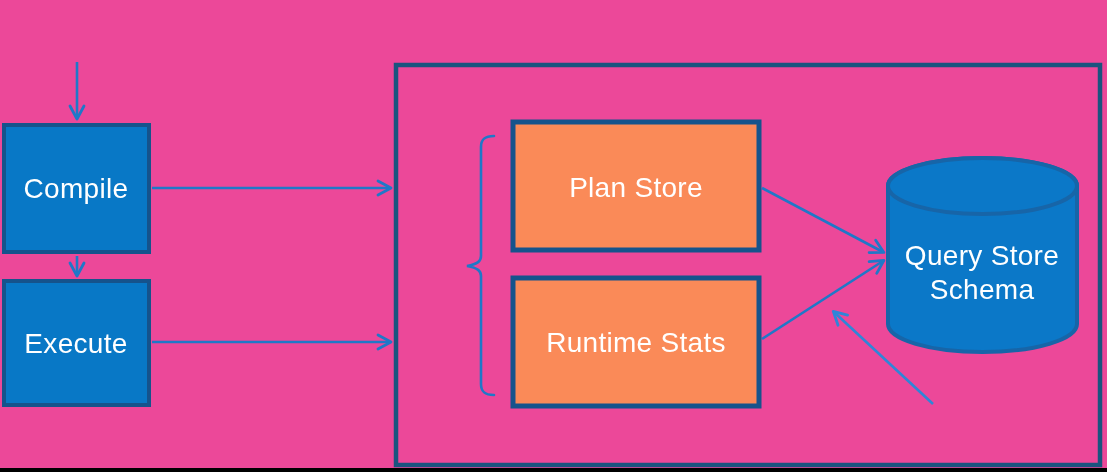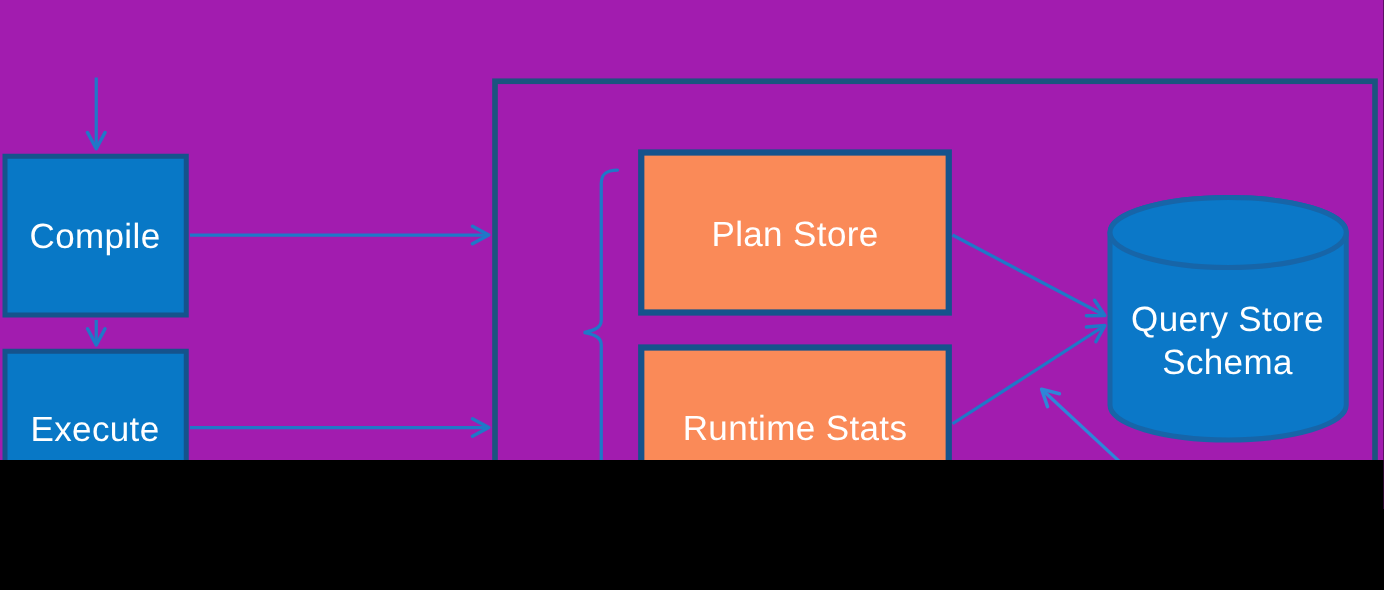--- a/index.html
+++ b/index.html
@@ -3,22 +3,22 @@
 <meta charset="utf-8">
 <style>
   html, body {
     margin: 0;
     padding: 0;
     background: #000000;
   }
   .stage {
     position: relative;
     width: 1107px;
-    height: 368px;
-    background: #a21caf;
+    height: 468px;
+    background: #ec4899;
     overflow: hidden;
     font-family: "Liberation Sans", sans-serif;
   }
   svg text {
     font-family: "Liberation Sans", sans-serif;
     fill: #ffffff;
     font-size: 28px;
     font-weight: 400;
     letter-spacing: 0.3px;
   }

